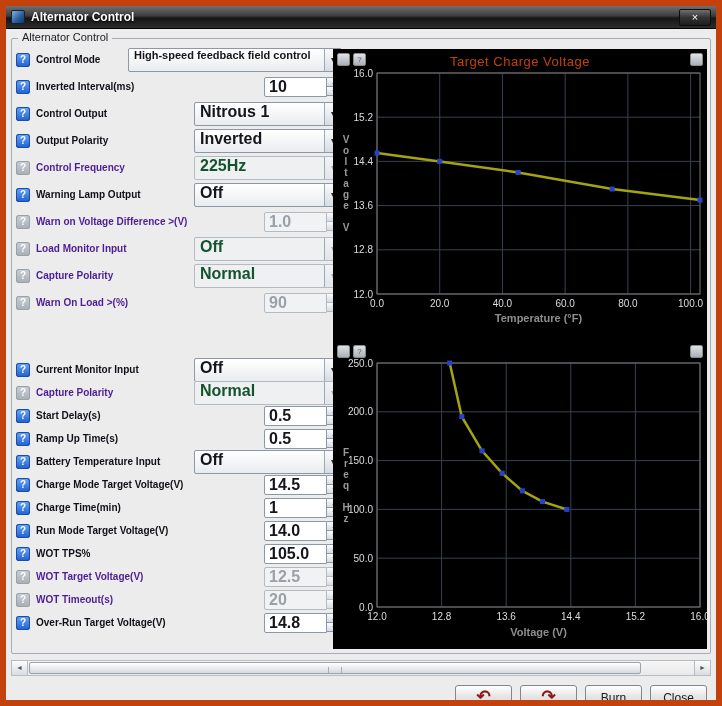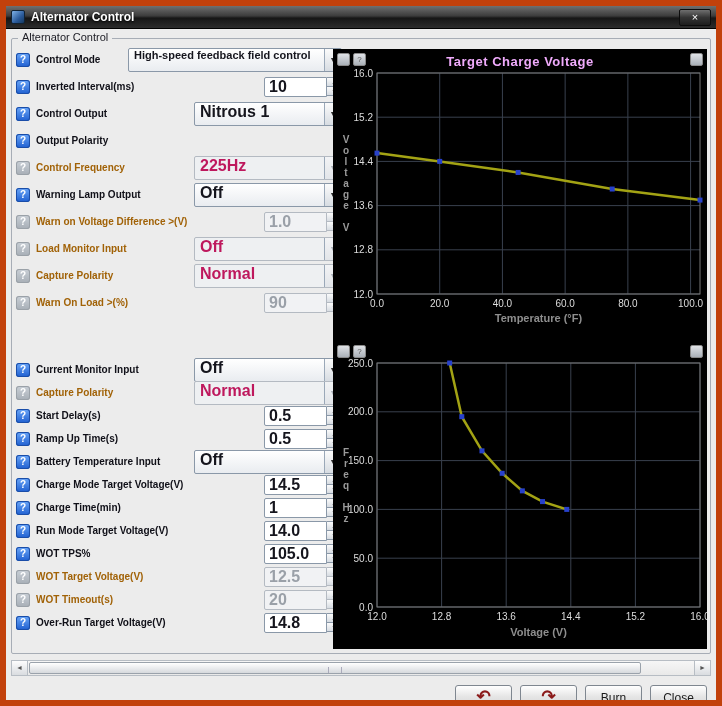--- a/index.html
+++ b/index.html
@@ -35,54 +35,54 @@
   .form { position:absolute; left:4px; top:10px; width:330px; }
   .form-row { display:flex; align-items:center; height:21px; margin-bottom:6px; }
   .form-row.tight { margin-bottom:2px; }
   .help-icon { flex:0 0 14px; width:14px; height:14px; border-radius:3px;
                background:linear-gradient(#6aa6f8,#1f5fd0); color:#fff;
                font-size:10px; font-weight:bold; text-align:center; line-height:14px;
                box-shadow:inset 0 0 0 1px #1a4da8; cursor:pointer; }
   .row-label { font-size:10px; font-weight:bold; color:#101018; margin-left:6px;
                white-space:nowrap; }
   .form-row.disabled .help-icon { background:linear-gradient(#c9cfd6,#a7aeb6); box-shadow:inset 0 0 0 1px #9aa1a8; }
-  .form-row.disabled .row-label { color:#a16207; }
+  .form-row.disabled .row-label { color:#4c1d95; }
 
   .combo { margin-left:auto; margin-right:4px; width:148px; height:24px;
            border:1px solid #8a98a8; border-radius:2px; display:flex; align-items:flex-start;
            background:linear-gradient(#ffffff,#e9ecf0); overflow:hidden; cursor:pointer; }
   .combo.wide { width:214px; }
   .combo-text { font-size:16px; font-weight:bold; color:#15151d; padding-left:5px;
                 white-space:nowrap; overflow:hidden; flex:1 1 auto; }
   .combo.wide .combo-text { font-size:11px; }
   .combo-btn { flex:0 0 17px; height:100%; border-left:1px solid #9aa8b8;
                background:linear-gradient(#fbfbfb,#d7dce2); color:#2a2a2a;
                font-size:7px; display:flex; align-items:center; justify-content:center; }
   .form-row.disabled .combo { background:#eef0f2; border-color:#b4bac2; }
-  .form-row.disabled .combo-text { color:#be185d; }
+  .form-row.disabled .combo-text { color:#14532d; }
   .form-row.disabled .combo-btn { color:#a8aeb6; background:linear-gradient(#f2f3f5,#e2e5e9); }
 
   .spin { margin-left:auto; margin-right:4px; width:78px; height:20px; display:flex; }
   .spin-text { flex:1 1 auto; border:1px solid #8a98a8; border-radius:2px 0 0 2px;
                background:#fff; font-size:16px; font-weight:bold; color:#15151d;
                padding-left:4px; line-height:18px; overflow:hidden; }
   .spin-btns { flex:0 0 15px; display:flex; flex-direction:column; }
   .spin-btn { height:10px; border:1px solid #8a98a8; border-left:none; margin-top:-0px;
               background:linear-gradient(#fbfbfb,#d7dce2); color:#333; font-size:5px;
               line-height:8px; text-align:center; cursor:pointer; }
   .spin-btn + .spin-btn { margin-top:-1px; }
   .form-row.disabled .spin-text { background:#f1f2f4; color:#9aa0a8; border-color:#b4bac2; }
   .form-row.disabled .spin-btn { color:#a8aeb6; border-color:#b4bac2; }
 
   
   .charts { position:absolute; top:10px; right:3px; width:374px; height:600px;
             background:#000; }
   .chart { position:relative; background:#000; }
   .chart-title { position:absolute; top:5px; left:0; width:100%; text-align:center;
-                 color:#f0abfc; font-size:13px; font-weight:bold; letter-spacing:0.5px; }
+                 color:#c2410c; font-size:13px; font-weight:normal; letter-spacing:0.5px; }
   .corner-btn { position:absolute; width:13px; height:13px; border:1px solid #8a8a8a;
                 border-radius:2px; background:linear-gradient(#dfe2e6,#aab0b8);
                 color:#555; font-size:8px; line-height:11px; text-align:center; cursor:pointer; }
   .cb-l1 { top:4px; left:4px; } .cb-l2 { top:4px; left:20px; } .cb-r { top:4px; right:4px; }
   svg { display:block; }
   .grid   { stroke:#39404e; stroke-width:1; }
   .frame  { stroke:#787878; stroke-width:1; fill:none; }
   .dataline { stroke:#a3a314; stroke-width:2.5; fill:none; }
   .marker { fill:#2741cc; }
   .ytick  { fill:#dddddd; font-size:10px; text-anchor:end;   font-family:"Liberation Sans",sans-serif; }
@@ -154,20 +154,24 @@
             <span class="help-icon">?</span>
             <span class="row-label">Control Output</span>
             <span class="combo">
               <span class="combo-text">Nitrous 1</span>
               <span class="combo-btn">▼</span>
             </span>
           </div>
           <div class="form-row">
             <span class="help-icon">?</span>
             <span class="row-label">Output Polarity</span>
+            <span class="combo">
+              <span class="combo-text">Inverted</span>
+              <span class="combo-btn">▼</span>
+            </span>
           </div>
           <div class="form-row disabled">
             <span class="help-icon">?</span>
             <span class="row-label">Control Frequency</span>
             <span class="combo">
               <span class="combo-text">225Hz</span>
               <span class="combo-btn">▼</span>
             </span>
           </div>
           <div class="form-row">

